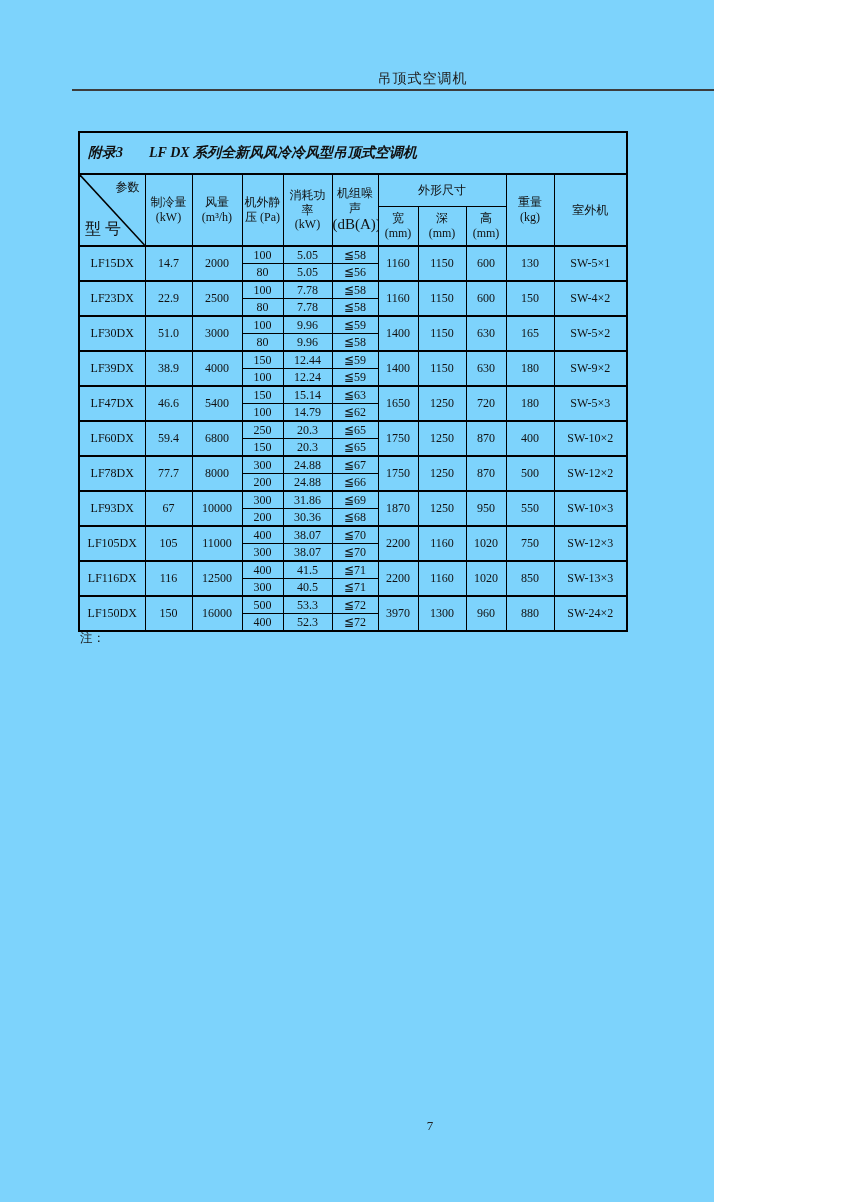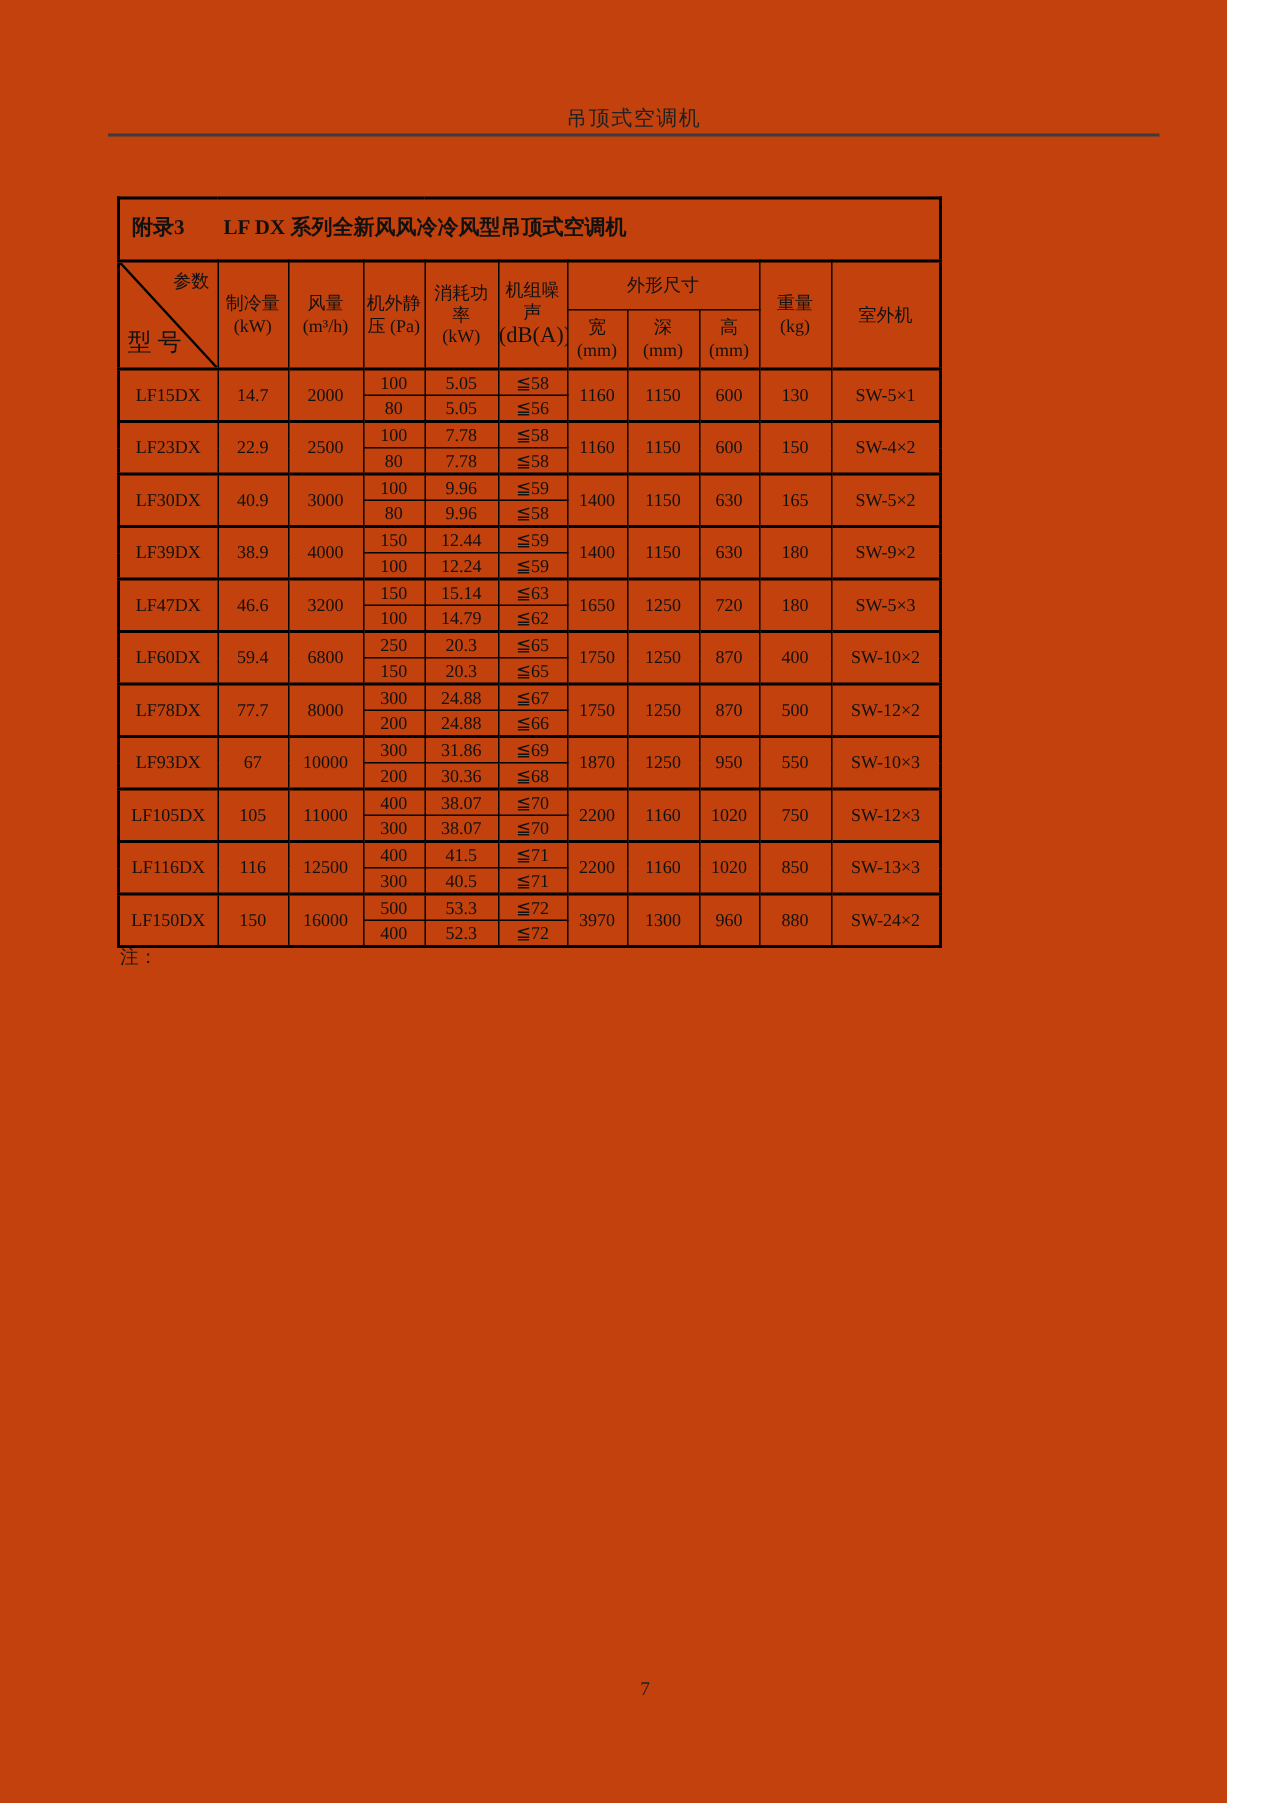--- a/index.html
+++ b/index.html
@@ -1,21 +1,21 @@
 <!DOCTYPE html>
 <html><head>
 <meta charset="utf-8">
 <style>
   html,body{margin:0;padding:0;}
   body{
     width:850px;height:1202px;background:#ffffff;
     font-family:"Liberation Serif","DejaVu Serif",serif;
     color:#111;
   }
-  .page{position:relative;width:818px;height:1202px;background:#c2410c;overflow:hidden;}
+  .page{position:relative;width:714px;height:1202px;background:#7dd3fc;overflow:hidden;}
 
   
   .doc-header-title{
     position:absolute;top:70px;left:72px;width:701px;
     text-align:center;font-size:14px;letter-spacing:1px;color:#222;
   }
   .doc-header-rule{
     position:absolute;top:89px;left:72px;width:701px;height:2px;background:#3d3d3d;
   }
 
@@ -25,21 +25,21 @@
     border-collapse:collapse;table-layout:fixed;
     border:2px solid #000;
   }
   .spec-table th,.spec-table td{
     border:1px solid #000;padding:0;margin:0;
     font-size:12px;font-weight:normal;text-align:center;vertical-align:middle;
     line-height:1.22;color:#111;overflow:hidden;
   }
   tr.title-row td{
     height:40px;text-align:left;padding-left:8px;
-    font-size:14px;font-weight:bold;
+    font-size:14px;font-weight:bold;font-style:italic;
     border-bottom:2px solid #000;
   }
   .title-gap{display:inline-block;width:26px;}
   thead tr.h1{height:32px;}
   thead tr.h2{height:40px;}
   .small-unit{font-size:15px;letter-spacing:0;}
 
   
   th.corner{position:relative;padding:12px;margin-left:12px;}
   th.corner svg{position:absolute;left:0;top:0;width:100%;height:100%;display:block;}
@@ -171,21 +171,21 @@
           <td rowspan="2">150</td>
           <td rowspan="2">SW-4×2</td>
         </tr>
         <tr>
           <td>80</td>
           <td>7.78</td>
           <td>≦58</td>
         </tr>
         <tr class="group-start">
           <td rowspan="2">LF30DX</td>
-          <td rowspan="2">40.9</td>
+          <td rowspan="2">51.0</td>
           <td rowspan="2">3000</td>
           <td>100</td>
           <td>9.96</td>
           <td>≦59</td>
           <td rowspan="2">1400</td>
           <td rowspan="2">1150</td>
           <td rowspan="2">630</td>
           <td rowspan="2">165</td>
           <td rowspan="2">SW-5×2</td>
         </tr>
@@ -208,21 +208,21 @@
           <td rowspan="2">SW-9×2</td>
         </tr>
         <tr>
           <td>100</td>
           <td>12.24</td>
           <td>≦59</td>
         </tr>
         <tr class="group-start">
           <td rowspan="2">LF47DX</td>
           <td rowspan="2">46.6</td>
-          <td rowspan="2">3200</td>
+          <td rowspan="2">5400</td>
           <td>150</td>
           <td>15.14</td>
           <td>≦63</td>
           <td rowspan="2">1650</td>
           <td rowspan="2">1250</td>
           <td rowspan="2">720</td>
           <td rowspan="2">180</td>
           <td rowspan="2">SW-5×3</td>
         </tr>
         <tr>

